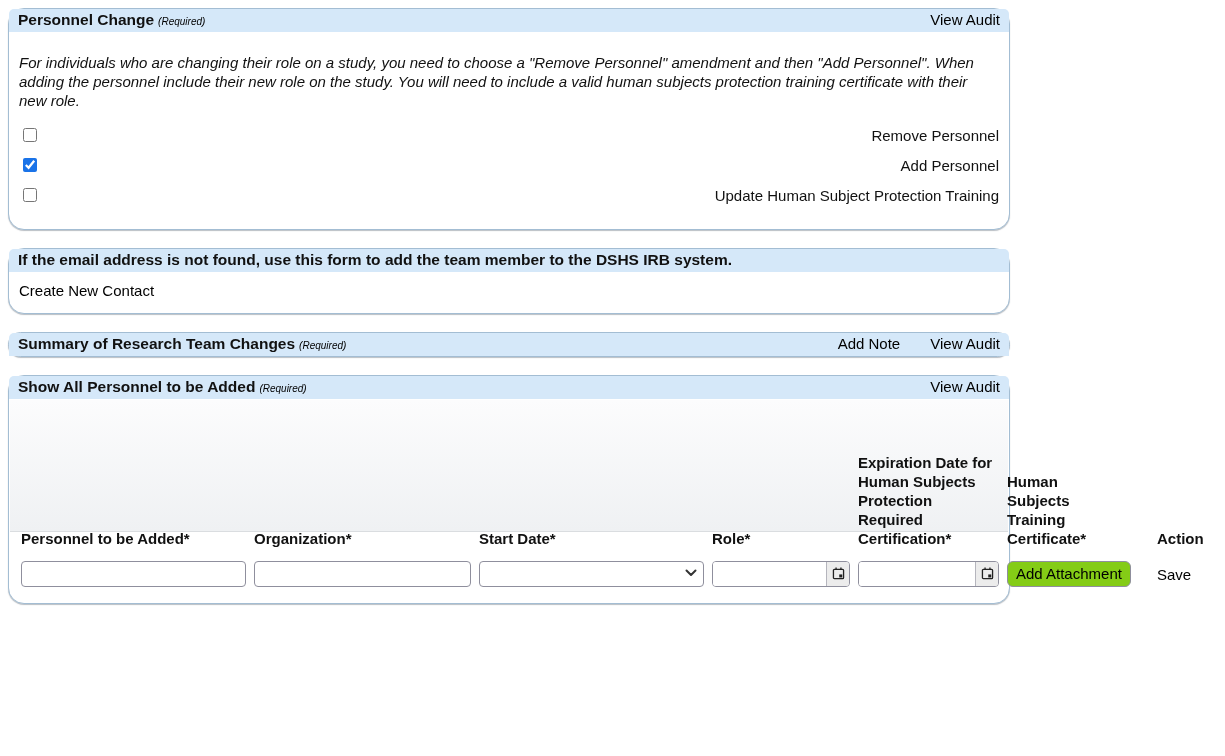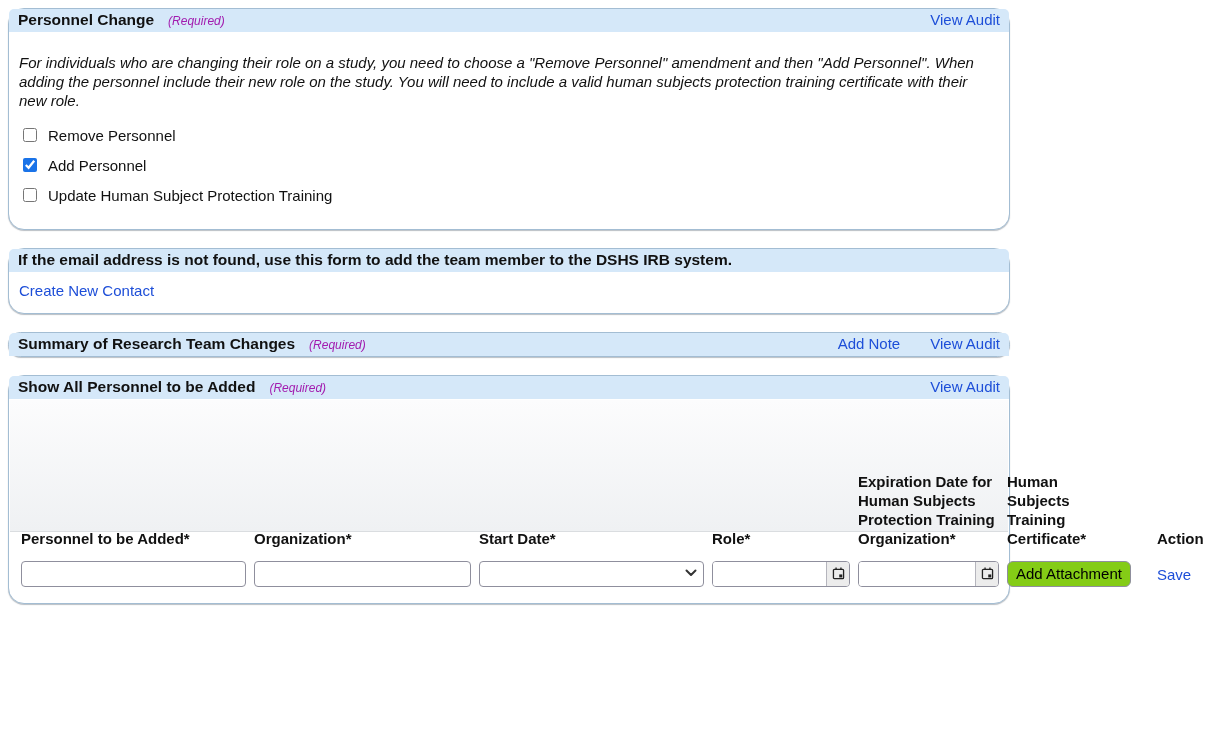--- a/index.html
+++ b/index.html
@@ -5,29 +5,29 @@
   * { box-sizing: border-box; }
   body { margin:0; background:#fff; font-family:"Liberation Sans",sans-serif; font-size:15px; color:#111; }
   .page { padding:8px; width:1225px; }
 
   
   .section { border:1px solid #a3bdd3; border-radius:16px; margin-bottom:18px;
              box-shadow:0 1px 1px rgba(100,110,125,.45); background:#fff; width:1002px; }
   .sec-header { background:#d5e8f9; border-radius:5px 5px 0 0; padding:2px 9px 3px;
                 display:flex; align-items:baseline; min-height:19px; }
   .sec-title { font-weight:bold; font-size:15.5px; }
-  .required { font-style:italic; font-size:12px; margin-left:14px; color:#a21caf; }
+  .required { font-style:italic; font-size:10px; margin-left:4px; color:#000000; }
   .spacer { flex:1; }
-  a.link { color:#1d4ed8; text-decoration:none; cursor:pointer; }
+  a.link { color:#000000; text-decoration:none; cursor:pointer; }
   .hdr-link { margin-left:30px; }
 
   
   .sec1-body { padding:20px 10px 12px; }
   .desc { font-style:italic; max-width:974px; line-height:1.26; margin:2px 0 16px; }
-  .cb-row { display:flex; align-items:center; margin:9px 0 13px; gap:11px; }
+  .cb-row { display:flex; align-items:center; margin:9px 0 13px; gap:11px;justify-content:space-between; }
   .cb-row input { width:14px; height:14px; accent-color:#1a73e8; margin:0 0 0 4px; }
 
   
   .sec2-body { padding:10px 10px 14px; }
 
   
   .sec3-body { padding:6px 10px 14px; position:relative; }
   .instruction { font-style:italic; margin:2px 0 13px; }
   textarea.summary { width:950px; height:114px; border:1px solid #9a9aa2; border-radius:3px;
                      resize:both; font:inherit; padding:4px 6px; }
@@ -125,21 +125,21 @@
       <div class="th">
           <span>Organization*</span>
         </div>
       <div class="th">
           <span>Start Date*</span>
         </div>
       <div class="th">
           <span>Role*</span>
         </div>
       <div class="th">
-          <span class="w138">Expiration Date for Human Subjects Protection Training Organization*</span>
+          <span class="w138">Expiration Date for Human Subjects Protection Required Certification*</span>
         </div>
       <div class="th">
           <span class="w80">Human Subjects Training Certificate*</span>
         </div>
       <div class="th">
           <span>Action</span>
         </div>
 
       <div class="td">
         <input class="text" type="text" value="" style="">

